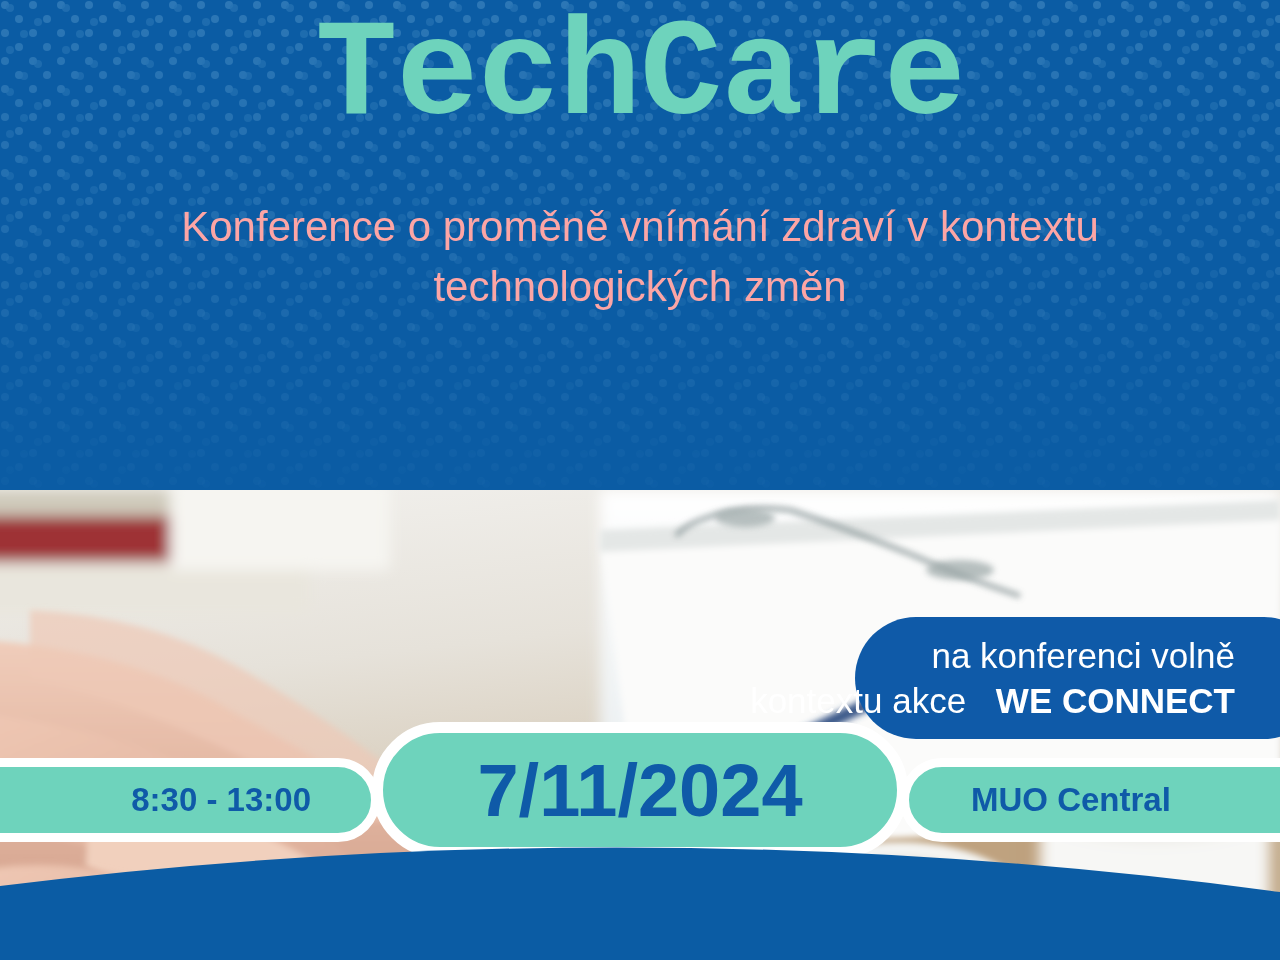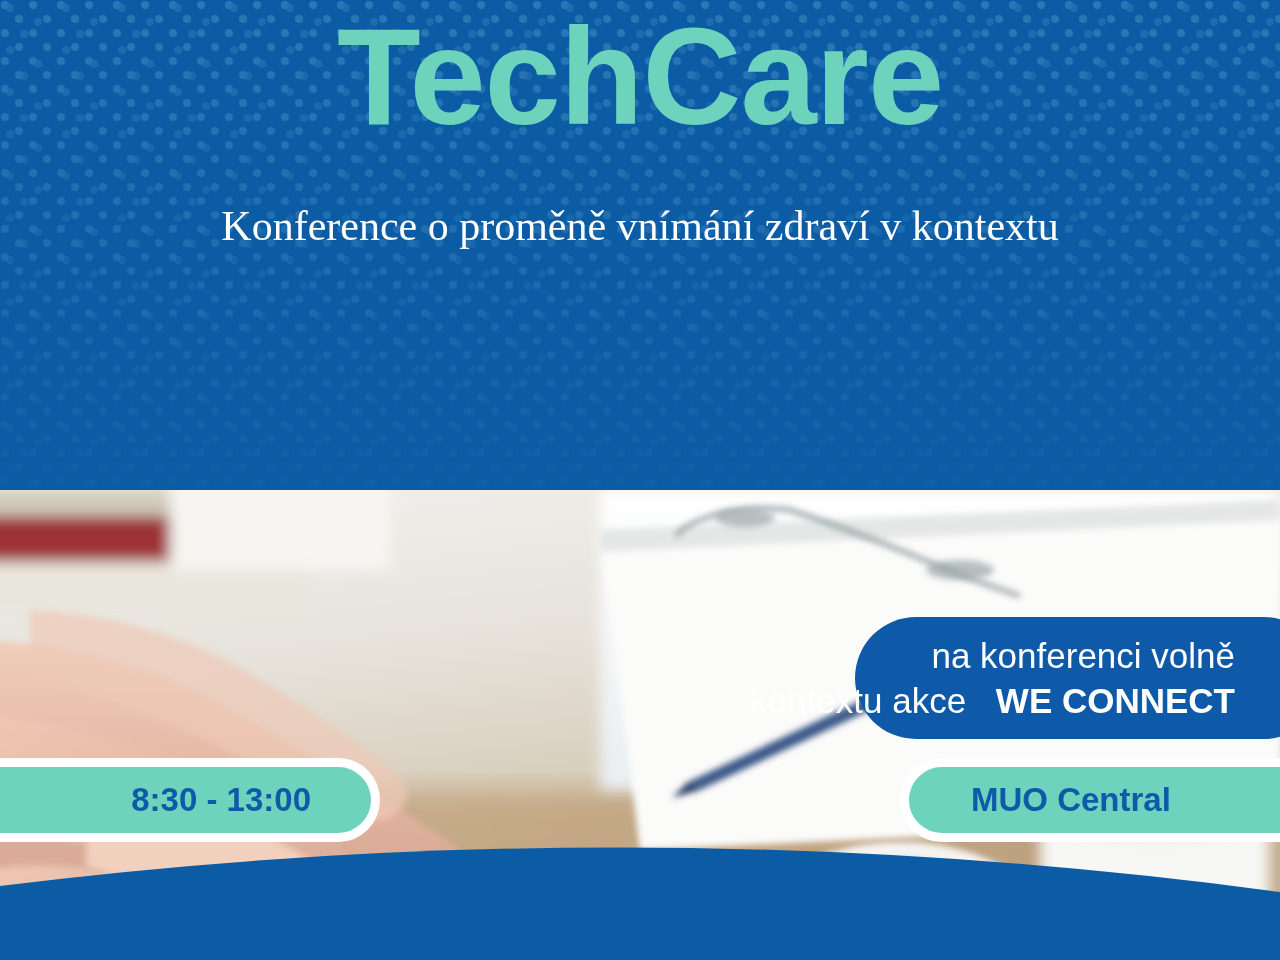--- a/index.html
+++ b/index.html
@@ -40,34 +40,34 @@
     position: absolute;
     left: 0;
     top: 8px;
     width: 1280px;
     text-align: center;
     color: #6ed3bc;
     font-size: 137px;
     font-weight: bold;
     letter-spacing: -1px;
     line-height: 1.0;
-    font-family: Liberation Sans, sans-serif;
+    font-family: Liberation Mono, monospace;
   }
 
   .subtitle {
     position: absolute;
     left: 140px;
     top: 197px;
     width: 1000px;
     text-align: center;
-    color: #ffffff;
+    color: #fca5a5;
     font-size: 42px;
     font-weight: normal;
     line-height: 1.42;
-    font-family: Liberation Serif, serif;
+    font-family: Liberation Sans, sans-serif;
   }
 
   
   .photo {
     position: absolute;
     left: 0;
     top: 490px;
     width: 1280px;
     height: 470px;
     overflow: hidden;
@@ -201,20 +201,21 @@
         </mask>
       </defs>
       <rect x="0" y="0" width="1280" height="500" fill="url(#dotgrid)" mask="url(#fademask)"></rect>
       <rect x="0" y="0" width="1280" height="500" fill="url(#dotgrid2)" mask="url(#fademask)" opacity="0.8"></rect>
     </svg>
 
     <div class="title">TechCare</div>
 
     <div class="subtitle">
       <div>Konference o proměně vnímání zdraví v kontextu</div>
+      <div>technologických změn</div>
     </div>
   </div>
 
   <div class="photo">
     <svg class="photo-svg" viewBox="0 0 1280 470" preserveAspectRatio="none" aria-hidden="true">
       <defs>
         <linearGradient id="deskg" x1="0" y1="0" x2="0.3" y2="1">
           <stop offset="0%" stop-color="#f2f1ee"></stop>
           <stop offset="40%" stop-color="#e6e2da"></stop>
           <stop offset="100%" stop-color="#c9b79c"></stop>
@@ -397,20 +398,23 @@
 
   <div class="infobar">
     <div class="pill-side pill-left">
       <span>8:30 - 13:00</span>
     </div>
 
     <div class="pill-side pill-right">
       <span>MUO Central</span>
     </div>
 
+    <div class="pill-center">
+      <span>7/11/2024</span>
+    </div>
   </div>
 
   <div class="callout">
     <div class="callout-line">na konferenci volně</div>
     <div class="callout-line"><span>kontextu akce </span><b>WE CONNECT</b></div>
   </div>
 
   <svg class="wave" viewBox="0 0 1280 120" preserveAspectRatio="none" aria-hidden="true">
     <path d="M0 46 Q640 -34 1280 52 L1280 120 L0 120 Z" fill="#0b5ca4"></path>
   </svg>

